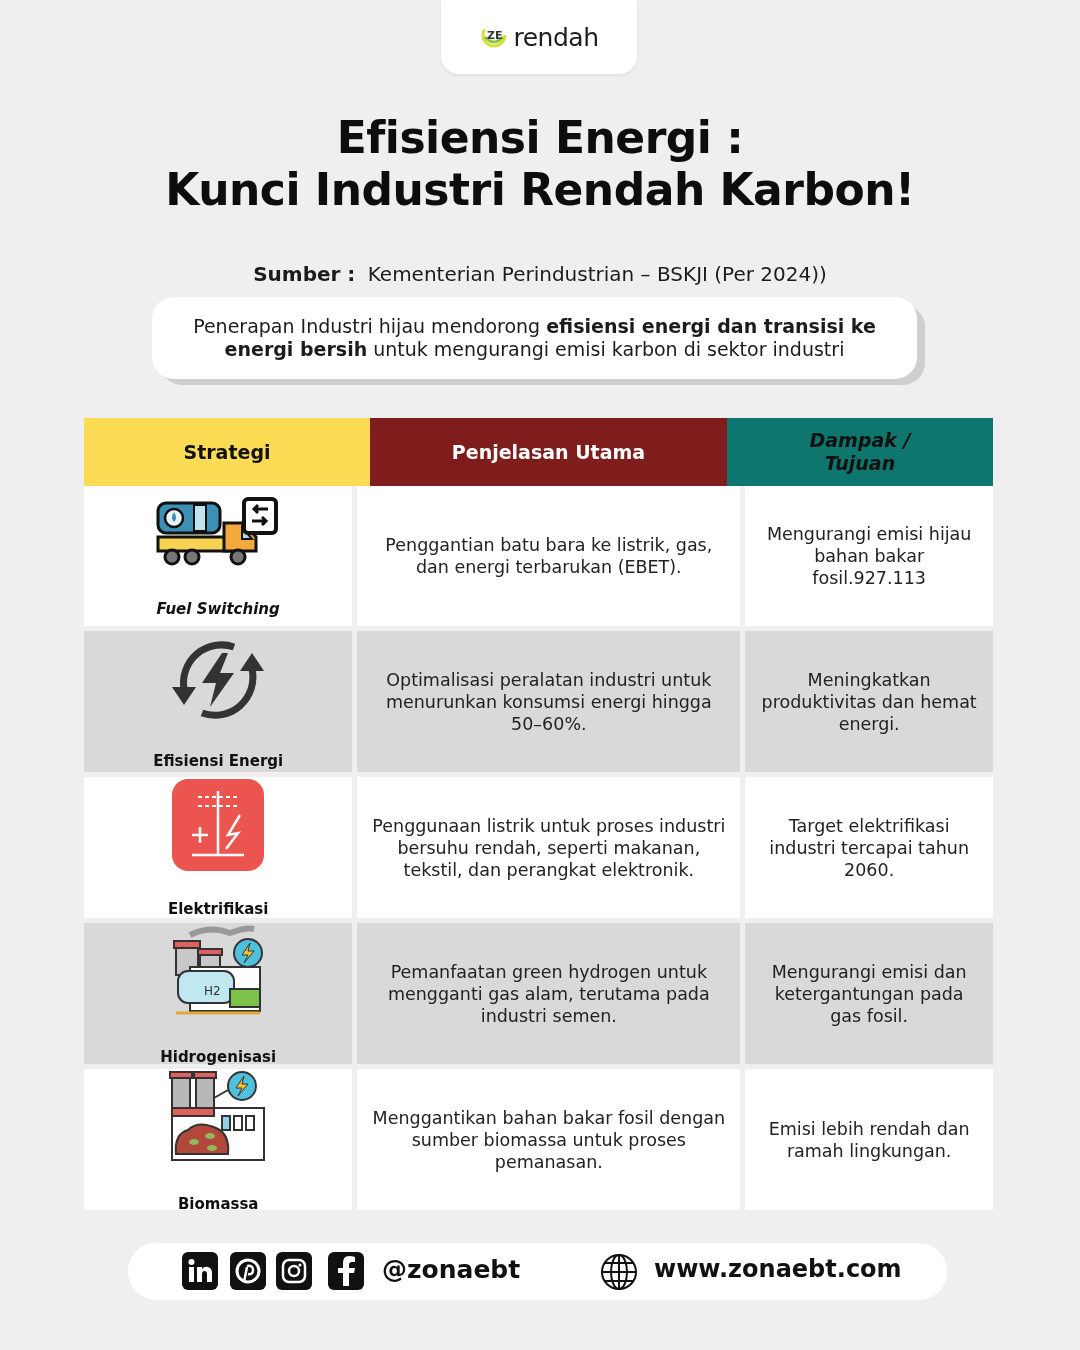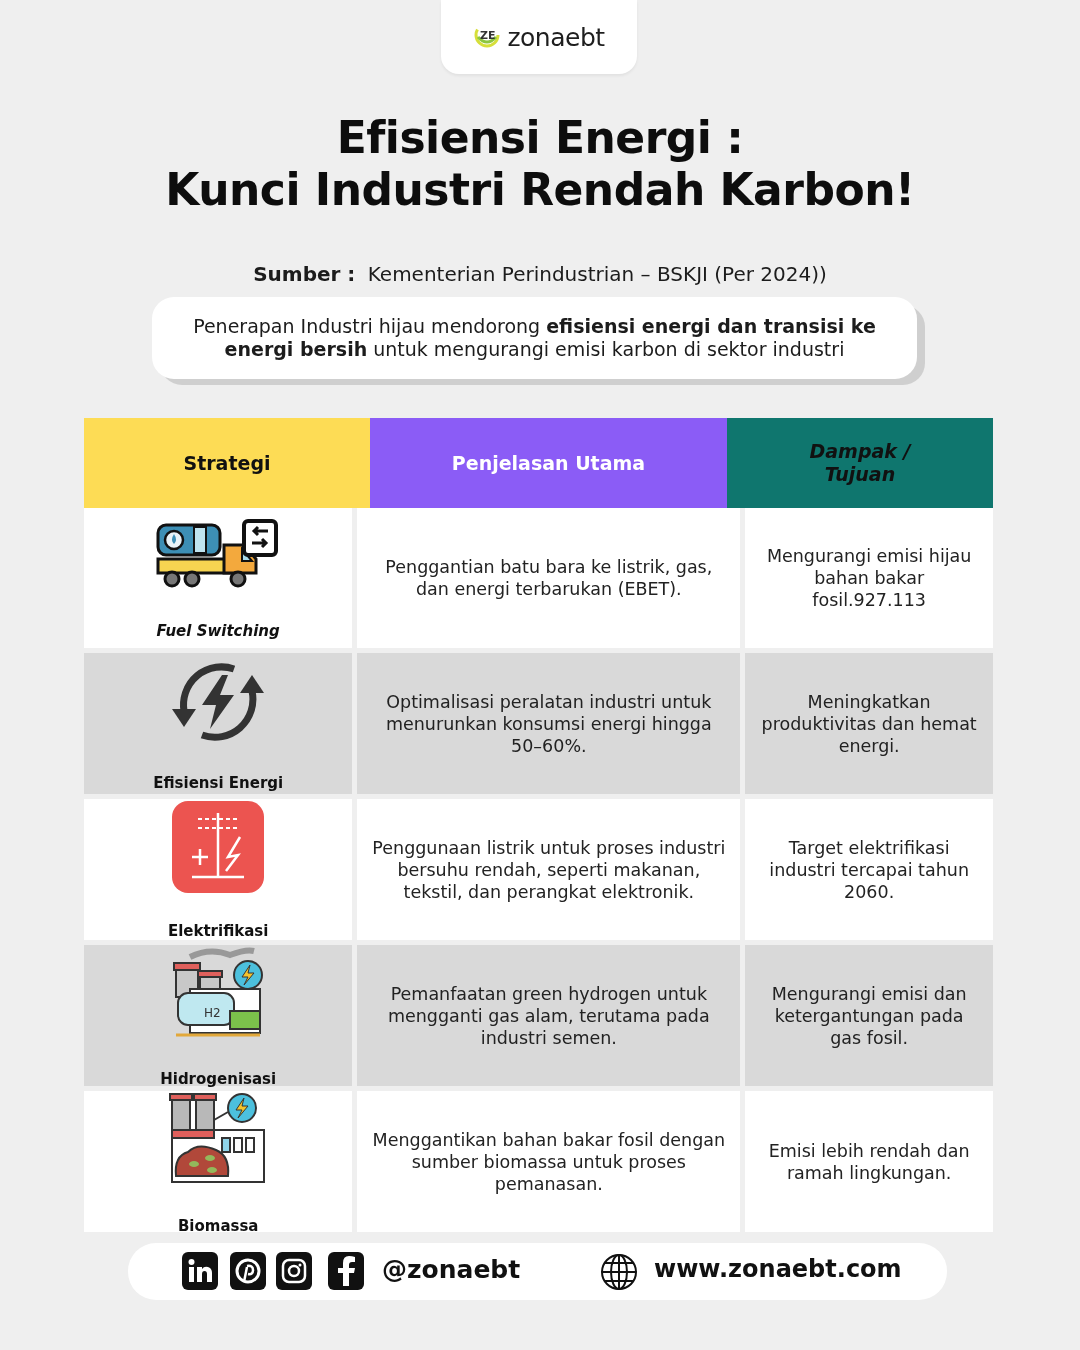--- a/index.html
+++ b/index.html
@@ -35,27 +35,27 @@
   .intro {
     position: absolute; left: 152px; top: 297px; width: 765px; height: 82px;
     background: #ffffff; border-radius: 22px;
     display: flex; align-items: center; justify-content: center; text-align: center;
     font-size: 19px; line-height: 23px; padding: 0 36px; color: #1c1c1c;
   }
   .intro b { font-weight: bold; }
   .table {
     position: absolute; left: 84px; top: 418px; width: 909px;
   }
-  .hdr { display: flex; height: 90px; border-radius: 16px; }
+  .hdr { display: flex; height: 68px; border-radius: 16px; }
   .hdr > div {
     display: flex; align-items: center; justify-content: center; text-align: center;
     font-weight: bold; font-size: 19px; line-height: 23px;
   }
   .h1 { width: 286px; background: #fddc55; color: #111; }
-  .h2 { width: 357px; background: #8b5cf6; color: #ffffff; }
+  .h2 { width: 357px; background: #7f1d1d; color: #ffffff; }
   .h3 { width: 266px; background: #0f766e; color: #111; font-style: italic; }
   .row { display: flex; gap: 5px; margin-top: 5px; }
   .row.first { margin-top: 0; }
   .cell {
     display: flex; align-items: center; justify-content: center; text-align: center;
     font-size: 17.5px; line-height: 22px; color: #222; padding: 0 14px;
   }
   .c1 { width: 284px; flex-direction: column; gap: 22px; padding-top: 4px; }
   .c2 { width: 406px; }
   .c3 { width: 262px; }
@@ -77,21 +77,21 @@
 <body>
 
 <div class="logo-tab">
   <span>
     <svg width="28" height="28" viewBox="0 0 28 28">
       <circle cx="14" cy="14" r="11" fill="none" stroke="#d6df3a" stroke-width="3" stroke-dasharray="40 30"></circle>
       <path d="M5 16 Q14 26 23 16" fill="none" stroke="#8cc63f" stroke-width="3"></path>
       <text x="7" y="18" font-size="11" font-weight="bold" fill="#333" font-family="DejaVu Sans, sans-serif">ZE</text>
     </svg>
   </span>
-  <span class="logo-text">zonaebt</span>
+  <span class="logo-text">rendah</span>
 </div>
 
 <div class="title">
   <div>Efisiensi Energi :</div>
   <div>Kunci Industri Rendah Karbon!</div>
 </div>
 
 <div class="source">
   <b>Sumber :</b>
   <span>Kementerian Perindustrian – BSKJI (Per 2024))</span>

